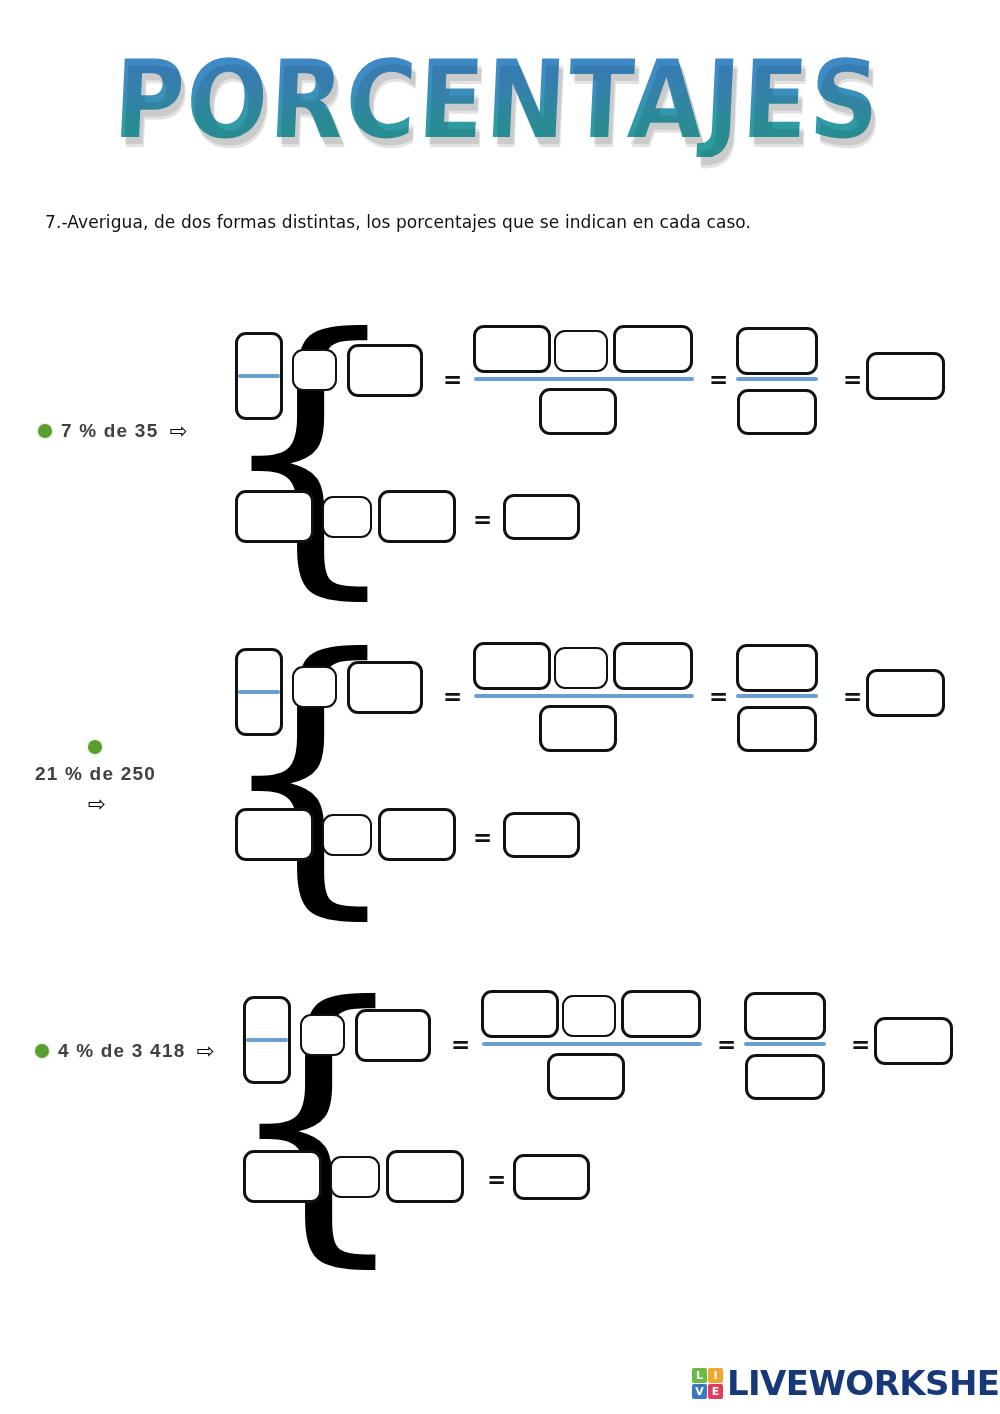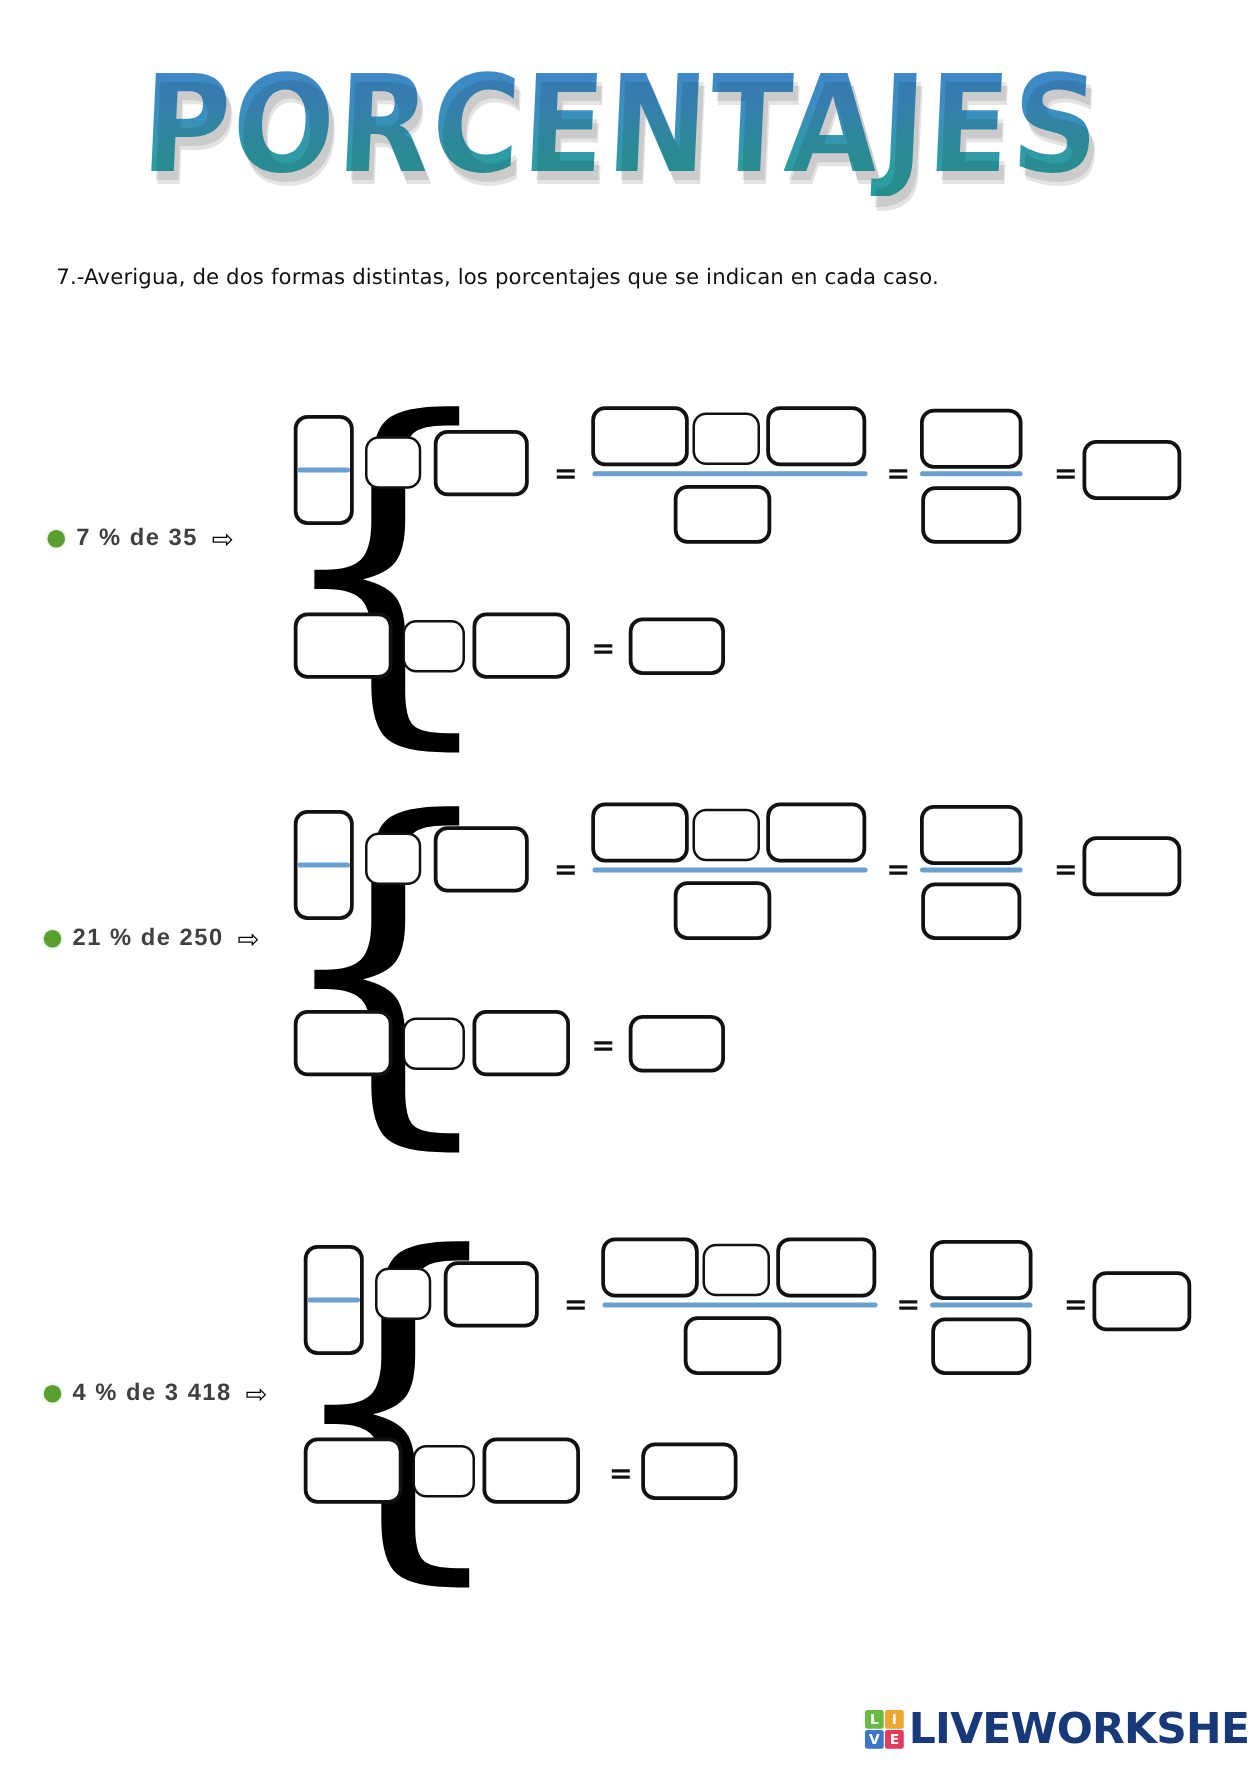--- a/index.html
+++ b/index.html
@@ -224,21 +224,21 @@
 
   <div class="abox" style="left:235px; top:490px; width:79px; height:53px;"></div>
   <div class="abox thin" style="left:322px; top:496px; width:50px; height:42px;"></div>
   <div class="abox" style="left:378px; top:490px; width:78px; height:53px;"></div>
   <div class="eq" style="left:473px; top:508px;">=</div>
   <div class="abox" style="left:503px; top:494px; width:77px; height:46px;"></div>
 </div>
 
 <div class="exercise" style="top:0;">
 
-  <div class="ex-label" style="left:35px; top:740px;">
+  <div class="ex-label" style="left:35px; top:740px;flex-direction:column;">
     <span class="bullet-dot"></span>
     <span class="ex-text">21 % de 250</span>
     <span class="arrow-glyph">⇨</span>
   </div>
 
   <div class="brace" style="left:214px; top:620px; font-size:300px;">{</div>
 
   <div class="abox" style="left:235px; top:648px; width:48px; height:88px;"></div>
   <div class="fracbar" style="left:238px; top:690px; width:42px;"></div>
 
@@ -264,21 +264,21 @@
 
   <div class="abox" style="left:235px; top:808px; width:79px; height:53px;"></div>
   <div class="abox thin" style="left:322px; top:814px; width:50px; height:42px;"></div>
   <div class="abox" style="left:378px; top:808px; width:78px; height:53px;"></div>
   <div class="eq" style="left:473px; top:826px;">=</div>
   <div class="abox" style="left:503px; top:812px; width:77px; height:46px;"></div>
 </div>
 
 <div class="exercise" style="top:0;">
 
-  <div class="ex-label" style="left:35px; top:1104px;">
+  <div class="ex-label" style="left:35px; top:1040px;">
     <span class="bullet-dot"></span>
     <span class="ex-text">4 % de 3 418</span>
     <span class="arrow-glyph">⇨</span>
   </div>
 
   <div class="brace" style="left:222px; top:968px; font-size:300px;">{</div>
 
   <div class="abox" style="left:243px; top:996px; width:48px; height:88px;"></div>
   <div class="fracbar" style="left:246px; top:1038px; width:42px;"></div>
 

